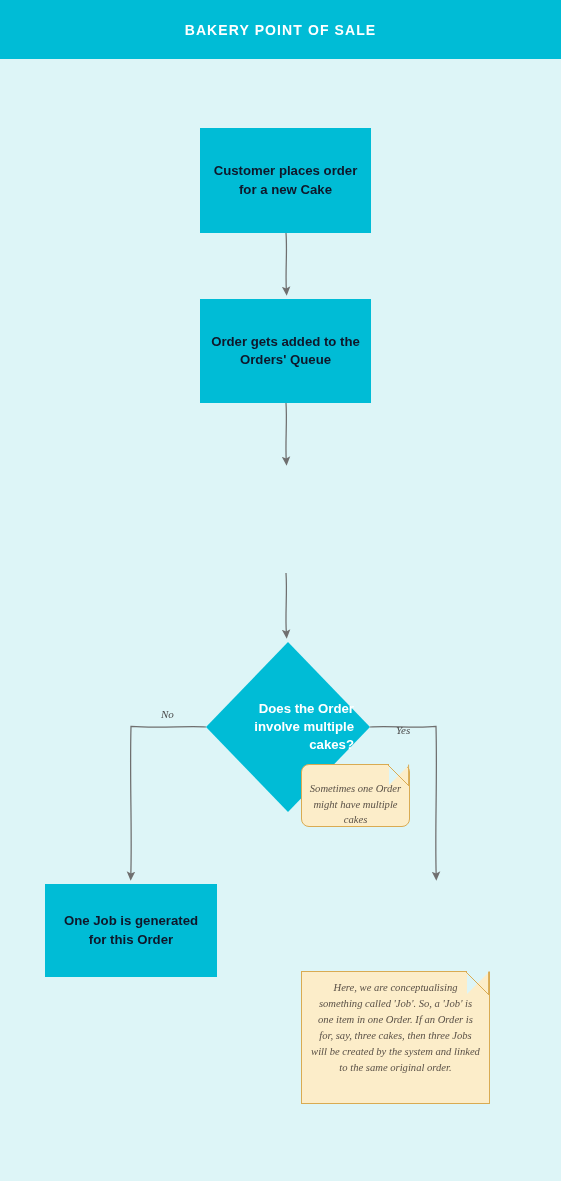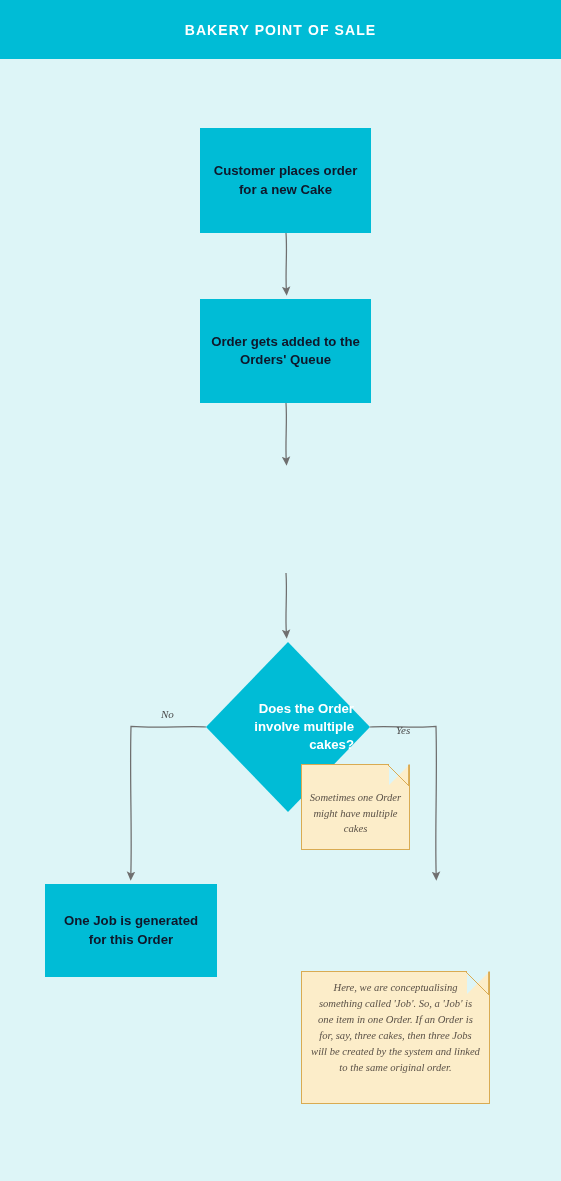--- a/index.html
+++ b/index.html
@@ -148,24 +148,25 @@
     top: -1px;
     right: -1px;
     z-index: 4;
     overflow: visible;
   }
 
   #note-multiple-cakes {
     left: 301px;
     top: 764px;
     width: 109px;
-    height: 86px;
-    padding: 25px 7px 6px 7px;
+    height: 63px;
+    padding: 16px 7px 6px 7px;
     font-size: 10.6px;
     line-height: 1.48;
+    border-radius: 8px;
   }
   #note-multiple-cakes .note-fold {
     border-width: 21px 21px 0 0;
   }
 
   #note-job-concept {
     left: 301px;
     top: 971px;
     width: 189px;
     height: 133px;

